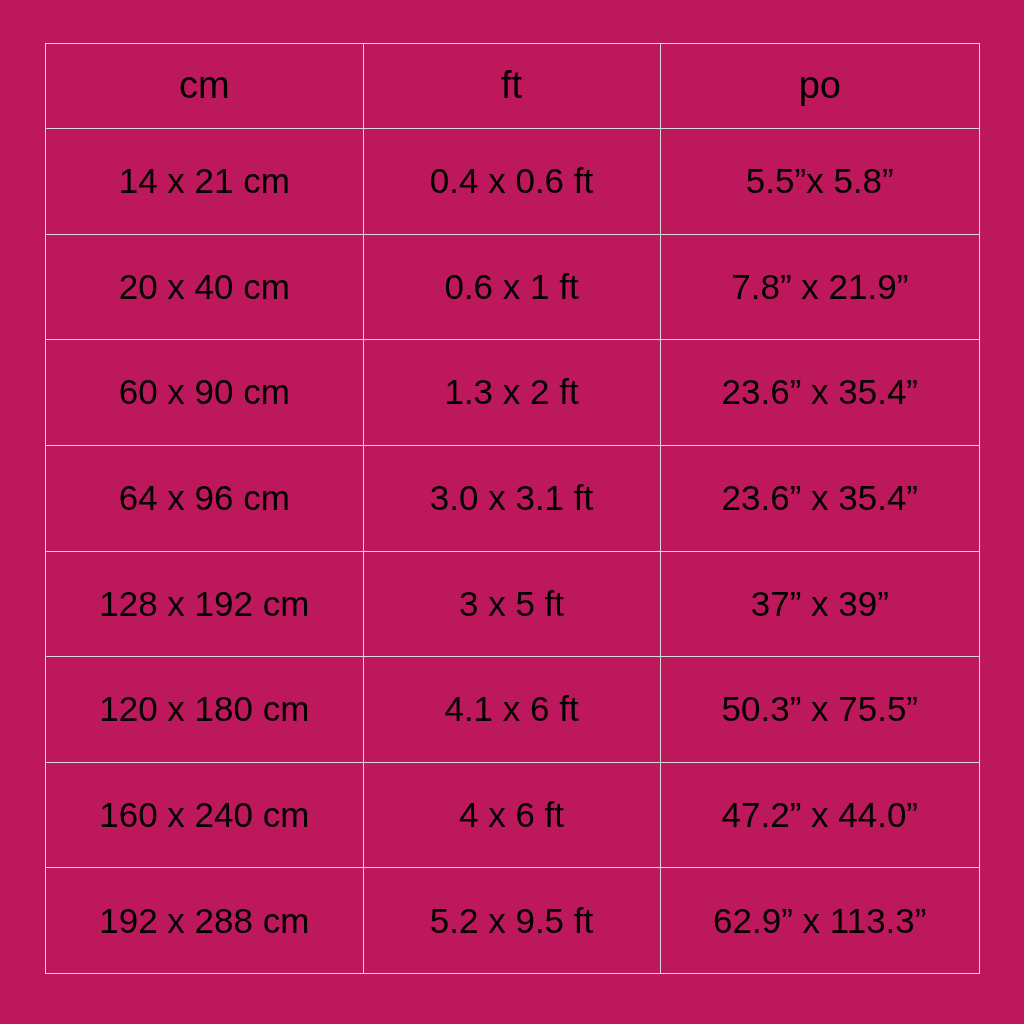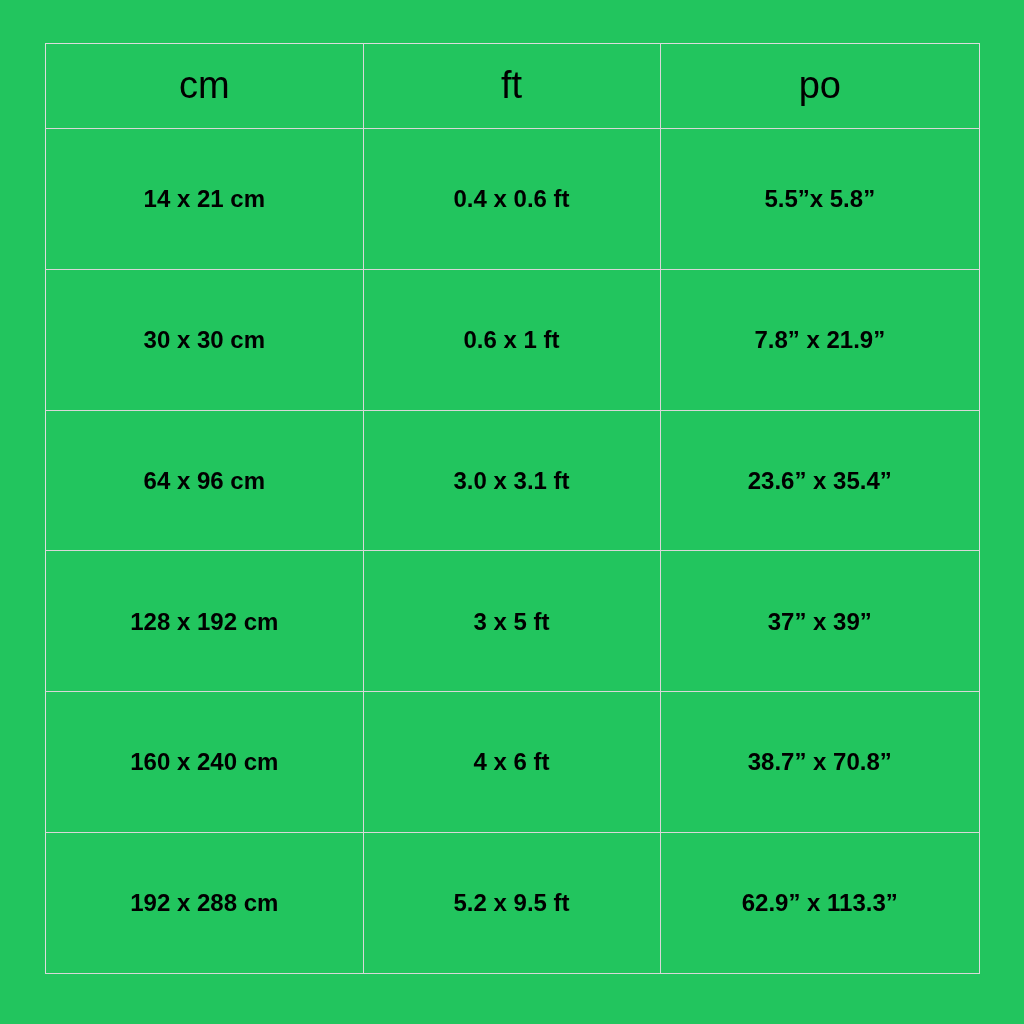--- a/index.html
+++ b/index.html
@@ -7,21 +7,21 @@
     padding: 0;
     background: #ffffff;
     width: 1024px;
     height: 1024px;
     font-family: "Liberation Sans", sans-serif;
   }
   #page {
     position: relative;
     width: 1024px;
     height: 1024px;
-    background: #22c55e;
+    background: #be185d;
     overflow: hidden;
   }
   .table-wrap {
     position: absolute;
     left: 45px;
     top: 43px;
     width: 935px;
     height: 931px;
   }
   table.size-table {
@@ -44,22 +44,22 @@
     line-height: 1.15;
     white-space: nowrap;
   }
   
   table.size-table th {
     font-size: 38px;
     font-weight: 400;
     height: 84px;
   }
   table.size-table td {
-    font-size: 24px;
-    font-weight: 700;
+    font-size: 35px;
+    font-weight: 400;
     height: 84px;
   }
   table.size-table tr:first-child th {
     border-top: 1px solid #dcdcdc;
   }
   table.size-table tr td:first-child,
   table.size-table tr th:first-child {
     border-left: 1px solid #dcdcdc;
   }
   table.size-table tr td:last-child,
@@ -85,38 +85,48 @@
           <th>po</th>
         </tr>
       </thead>
       <tbody>
         <tr>
           <td>14 x 21 cm</td>
           <td>0.4 x 0.6 ft</td>
           <td>5.5”x 5.8”</td>
         </tr>
         <tr>
-          <td>30 x 30 cm</td>
+          <td>20 x 40 cm</td>
           <td>0.6 x 1 ft</td>
           <td>7.8” x 21.9”</td>
+        </tr>
+        <tr>
+          <td>60 x 90 cm</td>
+          <td>1.3 x 2 ft</td>
+          <td>23.6” x 35.4”</td>
         </tr>
         <tr>
           <td>64 x 96 cm</td>
           <td>3.0 x 3.1 ft</td>
           <td>23.6” x 35.4”</td>
         </tr>
         <tr>
           <td>128 x 192 cm</td>
           <td>3 x 5 ft</td>
           <td>37” x 39”</td>
         </tr>
         <tr>
+          <td>120 x 180 cm</td>
+          <td>4.1 x 6 ft</td>
+          <td>50.3” x 75.5”</td>
+        </tr>
+        <tr>
           <td>160 x 240 cm</td>
           <td>4 x 6 ft</td>
-          <td>38.7” x 70.8”</td>
+          <td>47.2” x 44.0”</td>
         </tr>
         <tr>
           <td>192 x 288 cm</td>
           <td>5.2 x 9.5 ft</td>
           <td>62.9” x 113.3”</td>
         </tr>
       </tbody>
     </table>
   </div>
 </div>

